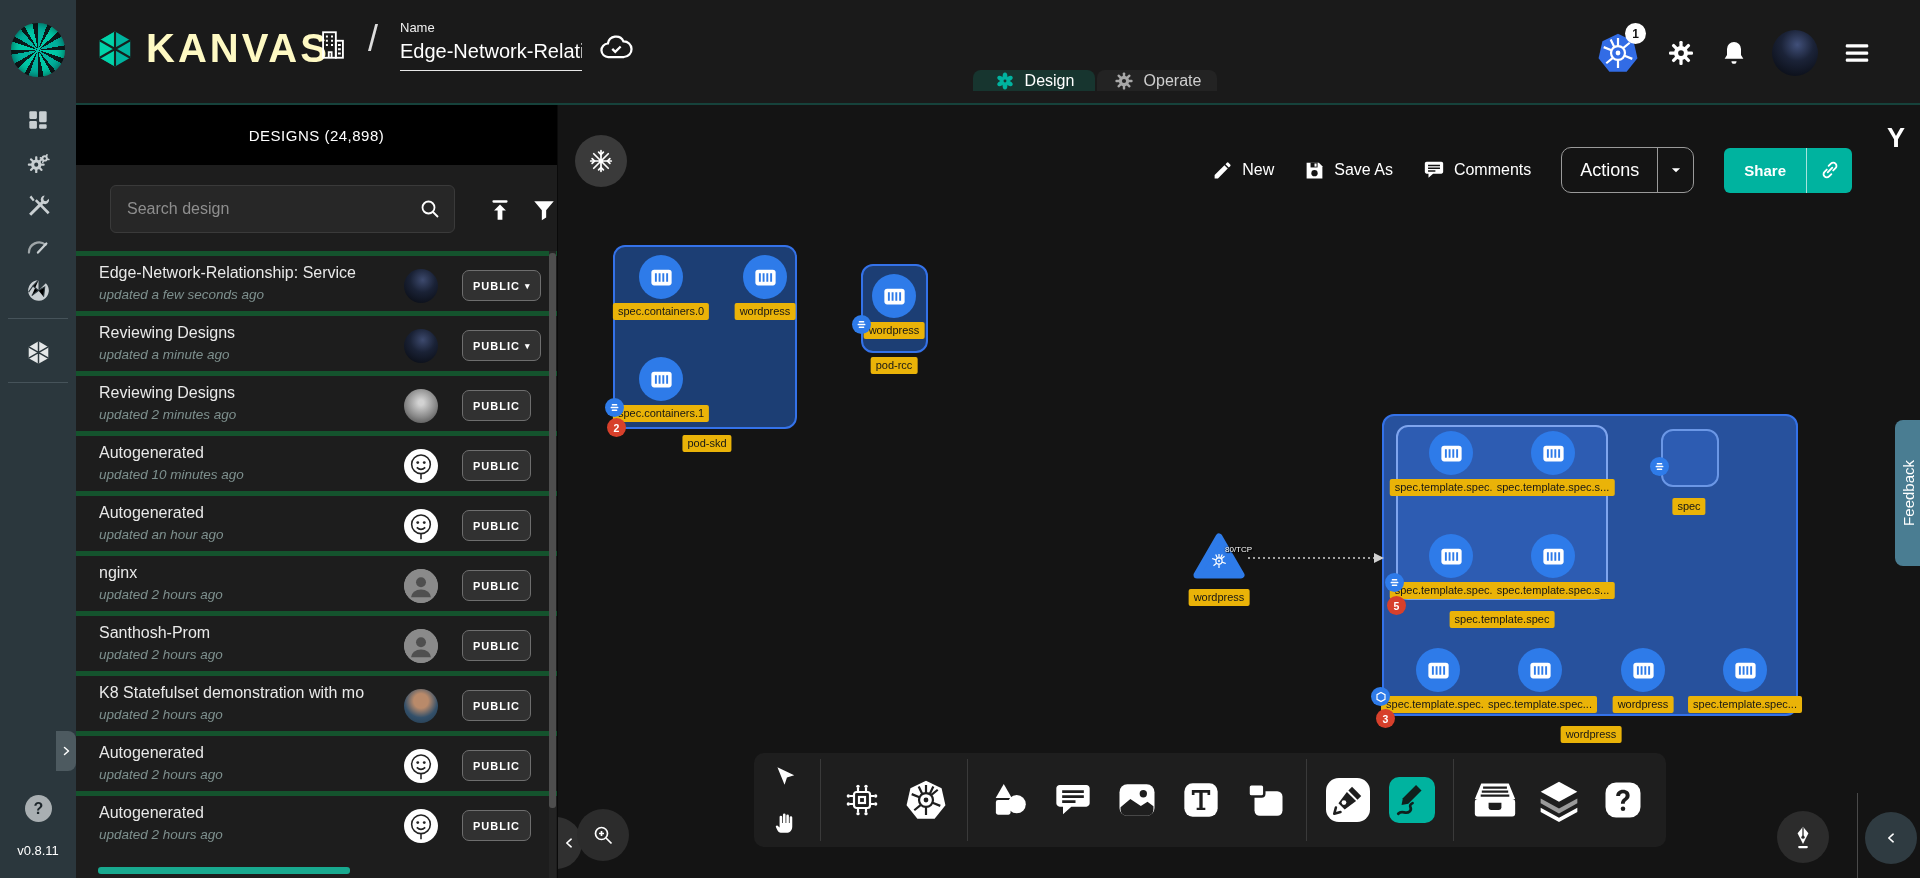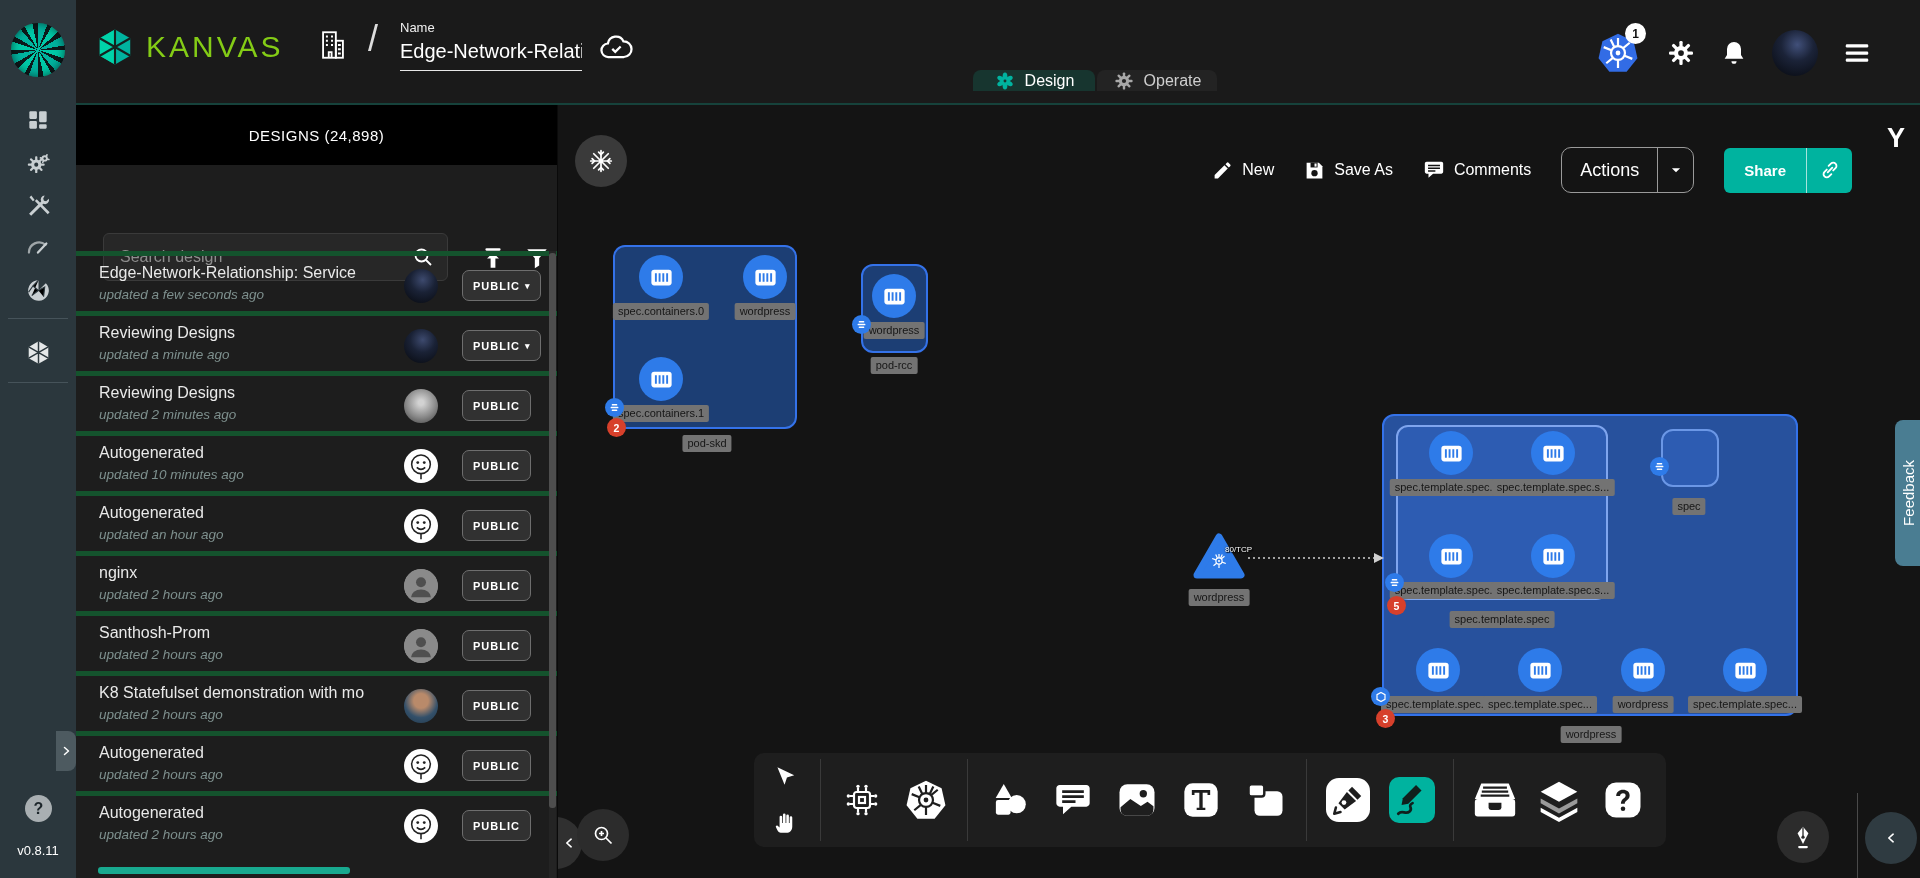--- a/index.html
+++ b/index.html
@@ -22,21 +22,21 @@
   .nav-expand { position:absolute; left:56px; top:731px; width:20px; height:40px; background:#4D5A60;
     border-radius:0 8px 8px 0; display:flex; align-items:center; justify-content:center; cursor:pointer; }
   .nav-help { position:absolute; left:25px; top:795px; width:27px; height:27px; border-radius:50%; background:#A9AFB2;
     color:#1d262b; font-weight:bold; font-size:16px; display:flex; align-items:center; justify-content:center; cursor:pointer; }
   .nav-version { position:absolute; left:0; top:843px; width:76px; text-align:center; font-size:13px; color:#fff; }
 
   
   .header { position:absolute; left:76px; top:0; width:1844px; height:105px; background:#1A1A1A;
     border-bottom:2px solid #16423B; z-index:20; }
   .brand { position:absolute; left:18px; top:26px; display:flex; align-items:center; gap:10px; }
-  .brand-text { font-size:30px; font-weight:400; letter-spacing:3px; color:#84cc16; }
+  .brand-text { font-size:40px; font-weight:700; letter-spacing:3px; color:#fef9c3; }
   .hdr-building { position:absolute; left:240px; top:28px; }
   .hdr-slash { position:absolute; left:292px; top:18px; font-size:36px; font-weight:300; color:#ddd; }
   .name-field { position:absolute; left:324px; top:20px; width:182px; }
   .name-label { font-size:13px; color:#f0f0f0; }
   .name-value { margin-top:5px; font-size:20px; color:#fff; white-space:nowrap; overflow:hidden;
     border-bottom:1px solid #e8e8e8; padding-bottom:7px; width:182px; }
   .hdr-cloud { position:absolute; left:522px; top:30px; }
 
   .tab { position:absolute; top:70px; height:21px; display:flex; align-items:center; justify-content:center; gap:9px;
     border-radius:8px 8px 0 0; font-size:16px; cursor:pointer; }
@@ -47,21 +47,21 @@
   .k8s-ctx { position:relative; width:46px; height:44px; cursor:pointer; }
   .k8s-badge { position:absolute; right:-4px; top:-8px; width:21px; height:21px; border-radius:50%;
     background:#fff; color:#111; font-size:12px; font-weight:bold; display:flex; align-items:center; justify-content:center; }
   .hdr-avatar { width:46px; height:46px; border-radius:50%;
     background:radial-gradient(circle at 55% 32%, #41507a 0%, #1b2338 40%, #05070c 100%); cursor:pointer; }
 
   
   .designs-panel { position:absolute; left:76px; top:105px; width:481px; height:773px; background:#1D1D1D; z-index:10; overflow:hidden; }
   .panel-head { height:60px; background:#000; display:flex; align-items:center; justify-content:center;
     font-size:15px; letter-spacing:.5px; color:#fff; font-weight:500; }
-  .search-row { position:absolute; left:8px; top:60px; width:100%; height:86px;margin-top:48px; }
+  .search-row { position:absolute; left:15px; top:60px; width:100%; height:86px; }
   .search-box { position:absolute; left:19px; top:20px; width:345px; height:48px; background:#272727;
     border:1px solid #3A3A3A; border-radius:6px; display:flex; align-items:center; padding:0 12px 0 16px; }
   .search-box input { flex:1; background:transparent; border:none; outline:none; color:#ddd; font-size:16px;
     font-family:"Liberation Sans",sans-serif; }
   .search-box input::placeholder { color:#8E8E8E; }
   .tool-ic { position:absolute; top:32px; cursor:pointer; }
 
   .panel-list { position:absolute; left:0; top:146px; width:100%; }
   .design-row { position:relative; height:60px; border-top:5px solid #14532d; cursor:pointer; }
   .d-title { position:absolute; left:23px; top:8px; font-size:16px; color:#E9E9E9; width:290px;
@@ -103,21 +103,21 @@
   .share-link { width:46px; display:flex; align-items:center; justify-content:center; border-left:1px solid rgba(255,255,255,.65); }
 
   
   .group { position:absolute; border-radius:12px; z-index:1; }
   .group.dark   { background:#1C3E74; border:2px solid #3472E9; }
   .group.bright { background:#27519D; border:2px solid #3472E9; }
   .group.inner  { background:#2D5CB2; border:2px solid #7FA5EE; z-index:2; }
   .cnode { position:absolute; width:44px; height:44px; border-radius:50%; background:#2E7BE9; z-index:3;
     display:flex; align-items:center; justify-content:center; cursor:pointer; }
   .rnode { position:absolute; background:#2D5CB2; border:2px solid #6B97E6; border-radius:12px; z-index:3; cursor:pointer; }
-  .chip { position:absolute; transform:translateX(-50%); background:#737373; color:#161616; font-size:11px;
+  .chip { position:absolute; transform:translateX(-50%); background:#eab308; color:#161616; font-size:11px;
     line-height:1.15; padding:2px 5px; border-radius:2px; white-space:nowrap; z-index:4; }
   .badge { position:absolute; width:19px; height:19px; border-radius:50%; z-index:5; display:flex; align-items:center; justify-content:center; }
   .badge.pod, .badge.hex { background:#2E7BE9; }
   .badge.count { background:#D7402B; color:#fff; font-size:10.5px; font-weight:bold; }
   .tri-node { position:absolute; z-index:3; cursor:pointer; }
   .edge-svg { position:absolute; z-index:2; }
   .port-label { position:absolute; z-index:6; font-size:8px; color:#fff; text-shadow:0 0 2px #000, 1px 1px 1px #000; }
 
   
   .bottom-toolbar { position:absolute; left:196px; top:648px; width:912px; height:94px; background:#1E1E1E;

